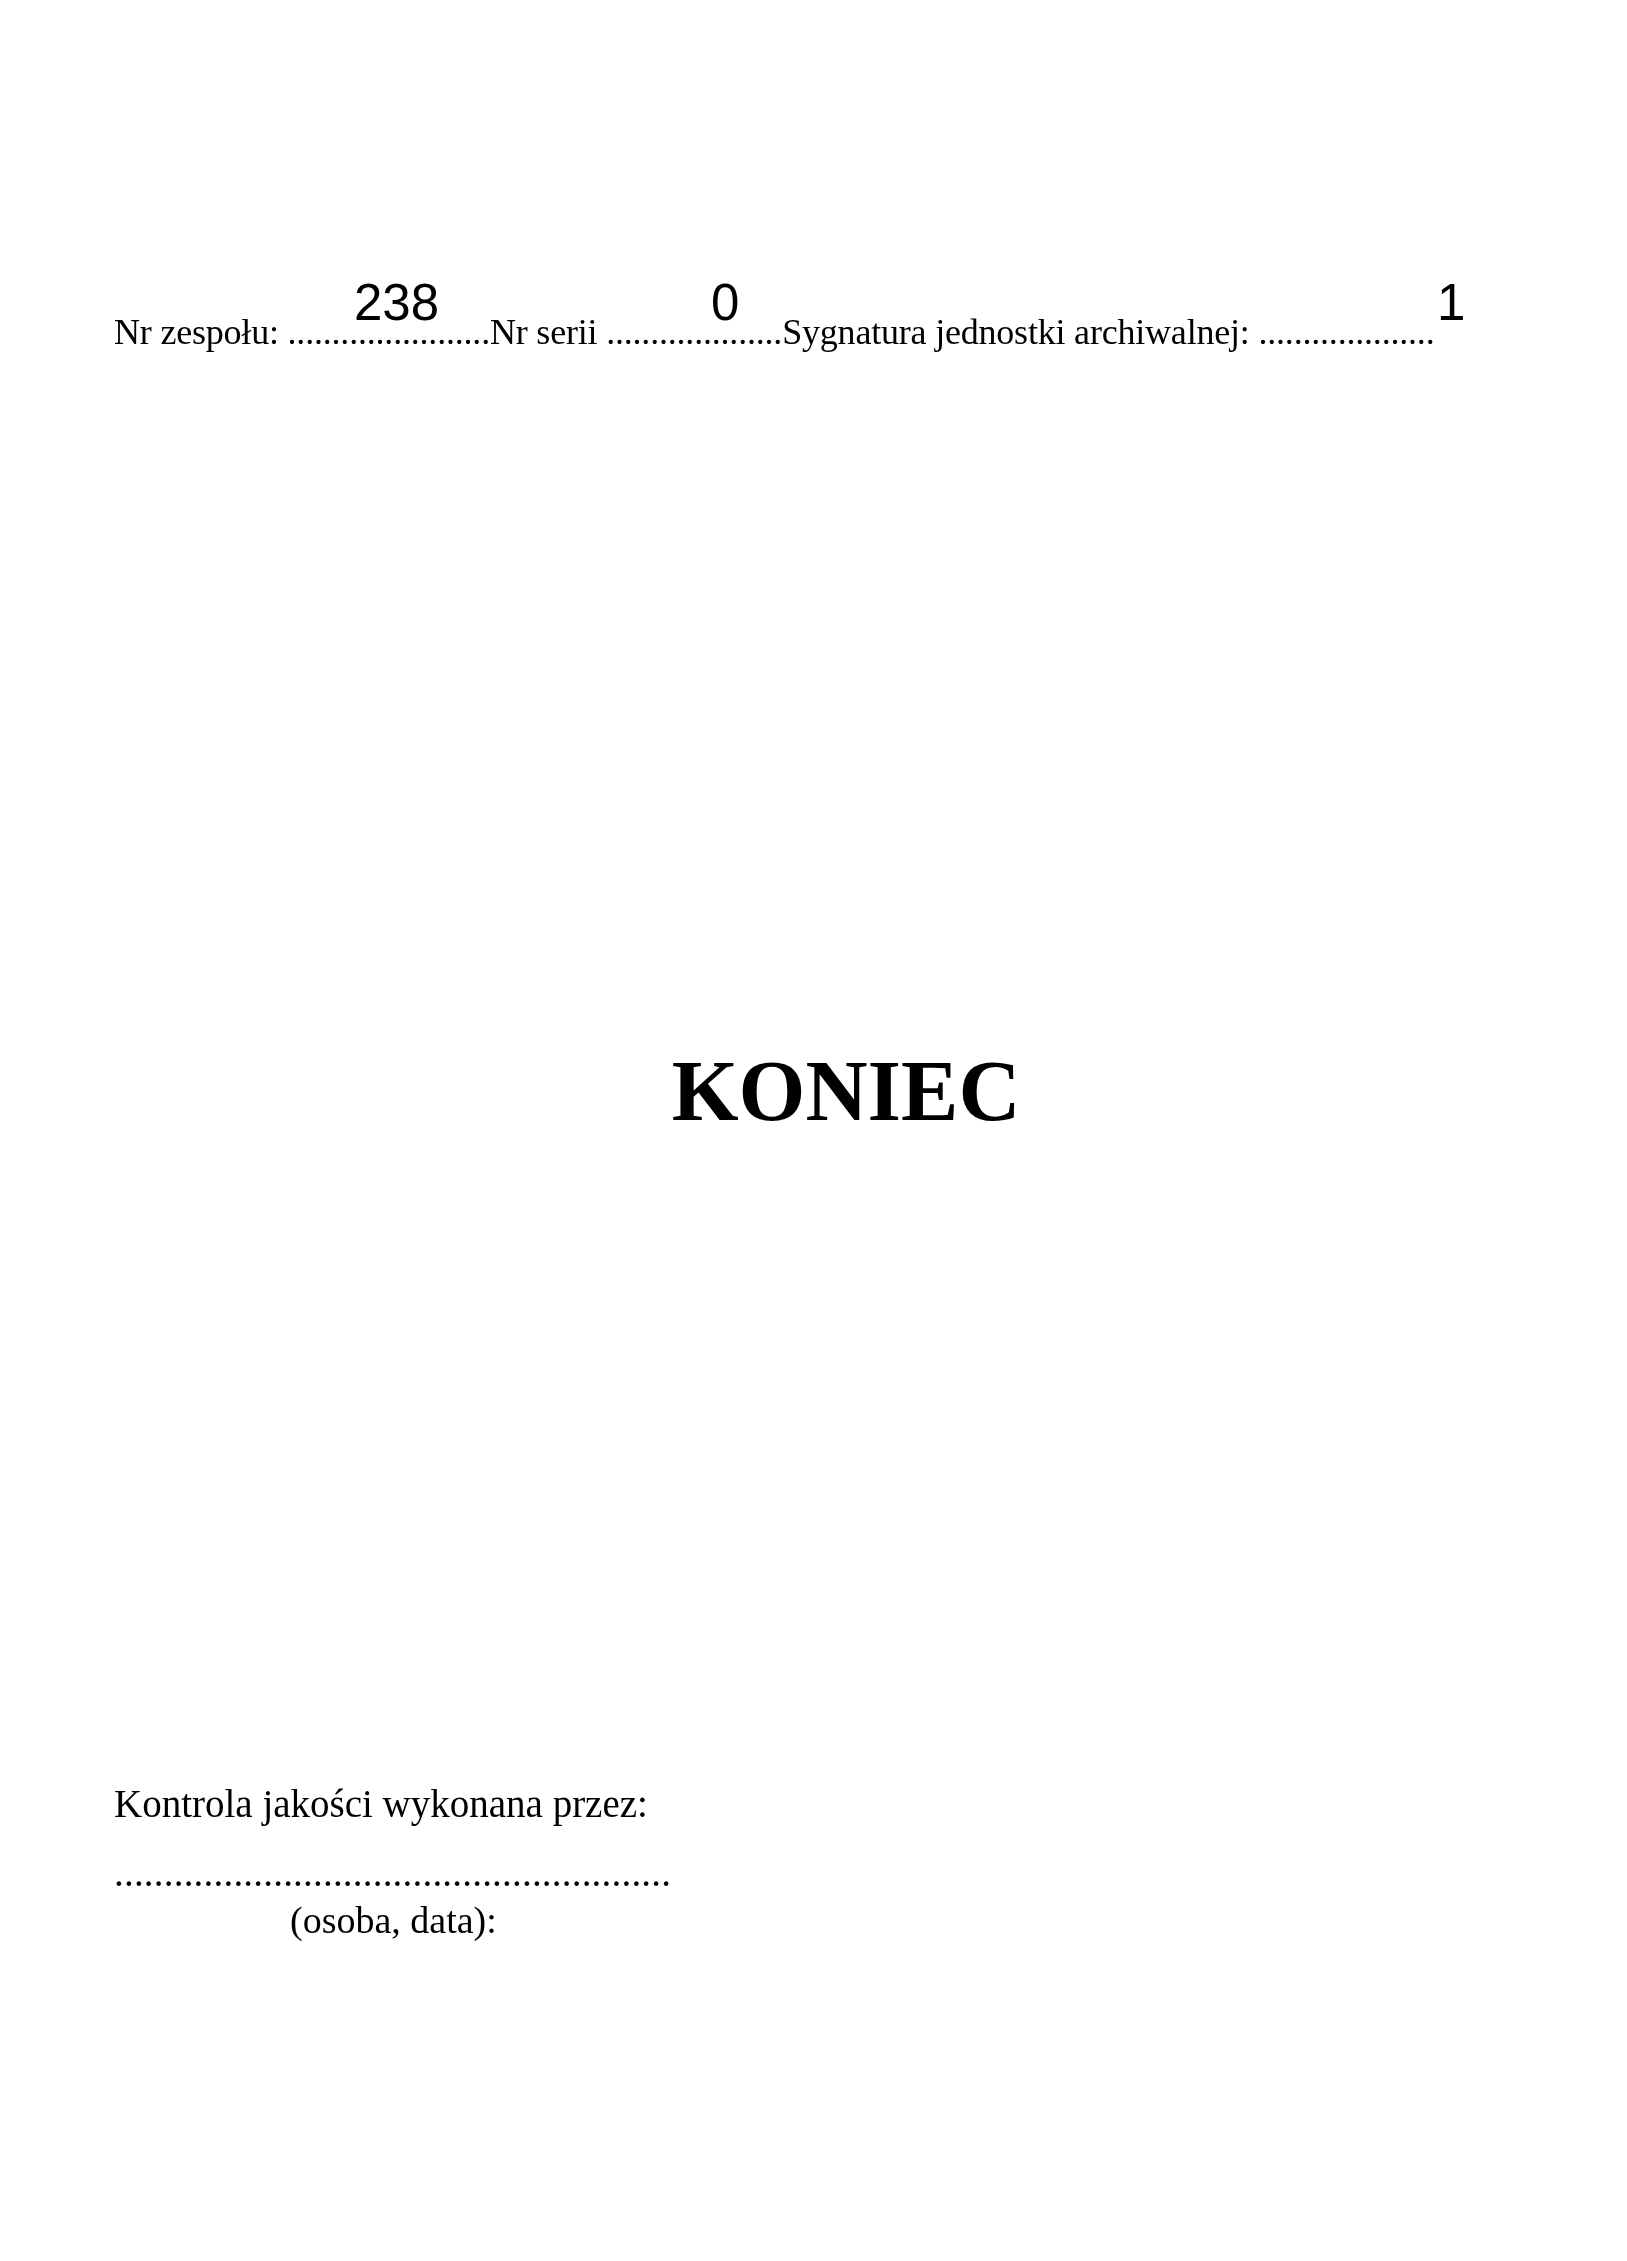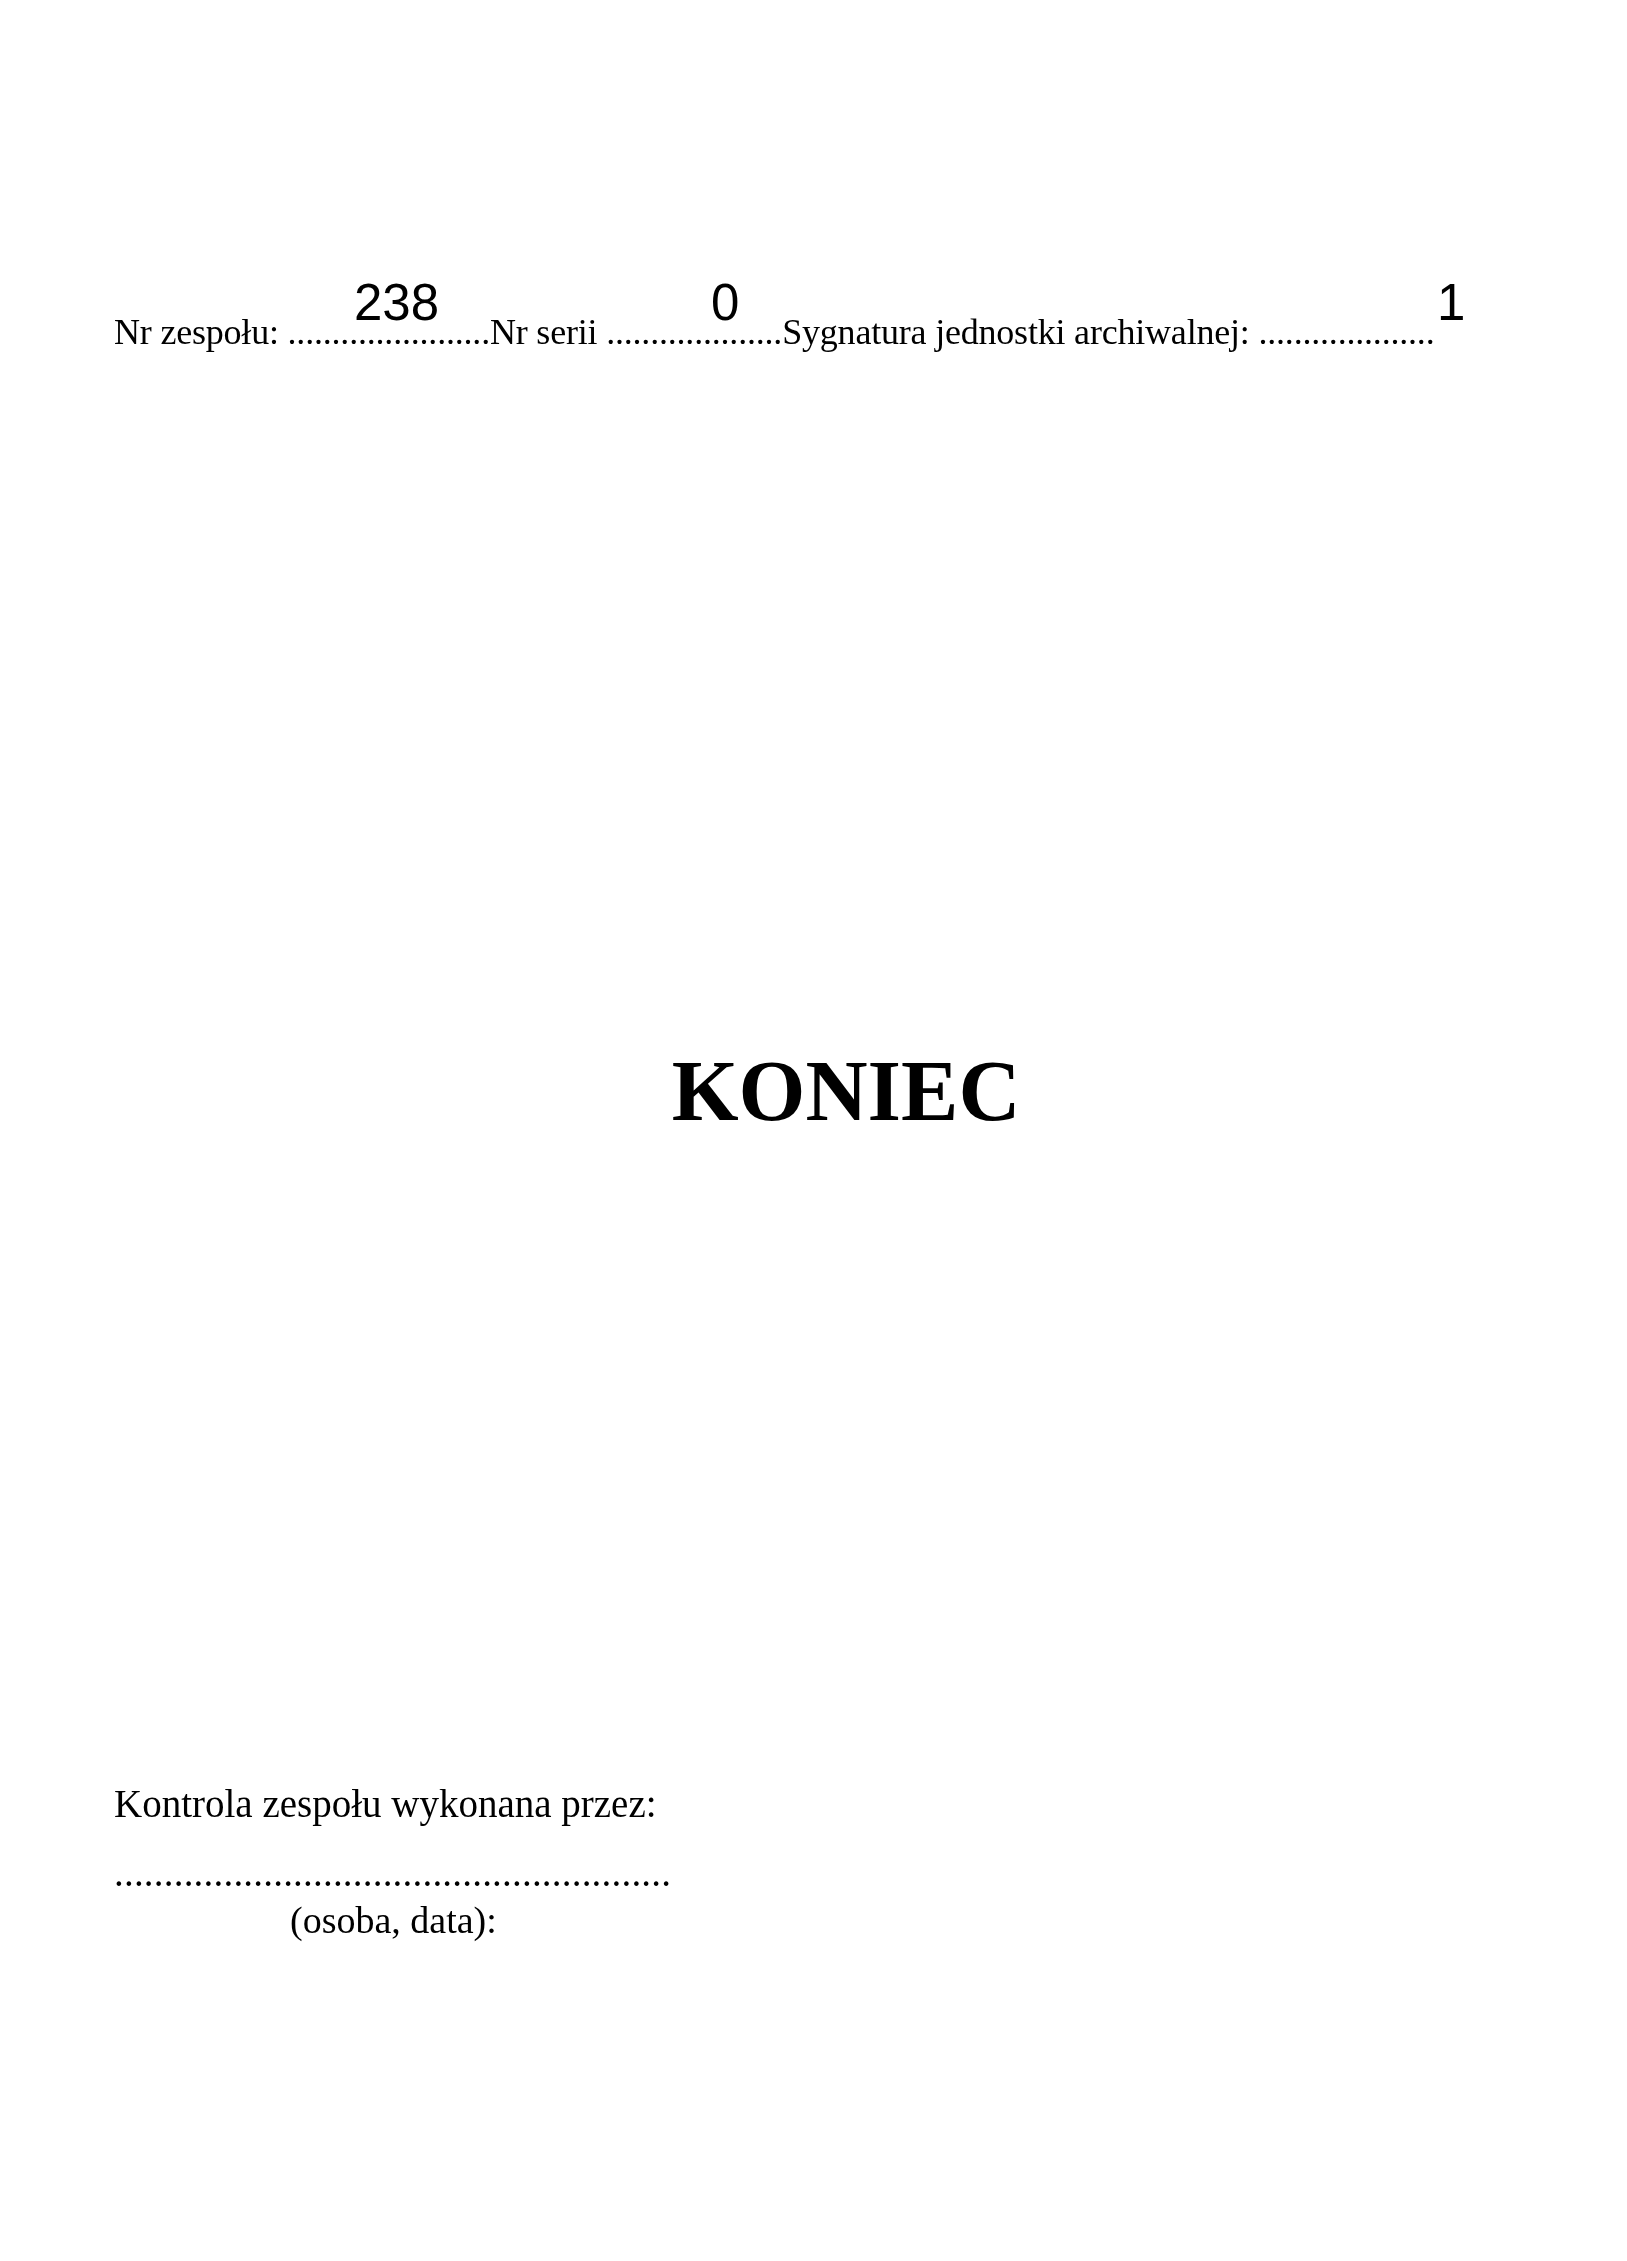--- a/index.html
+++ b/index.html
@@ -26,16 +26,16 @@
 <div id="header-line" class="abs serif">
   <span>Nr zespołu: </span><span>.......................</span><span>Nr serii </span><span>....................</span><span>Sygnatura jednostki archiwalnej: </span><span>....................</span>
 </div>
 
 <div id="val-zespol" class="filled sans">238</div>
 <div id="val-seria" class="filled sans">0</div>
 <div id="val-sygnatura" class="filled sans">1</div>
 
 <div id="koniec" class="abs serif">KONIEC</div>
 
-<div id="qc-label" class="abs serif">Kontrola zespołu wykonana przez:</div>
+<div id="qc-label" class="abs serif">Kontrola jakości wykonana przez:</div>
 <div id="qc-dots" class="abs serif">........................................................</div>
 <div id="qc-sub" class="abs serif">(osoba, data):</div>
 
 
 </body></html>

